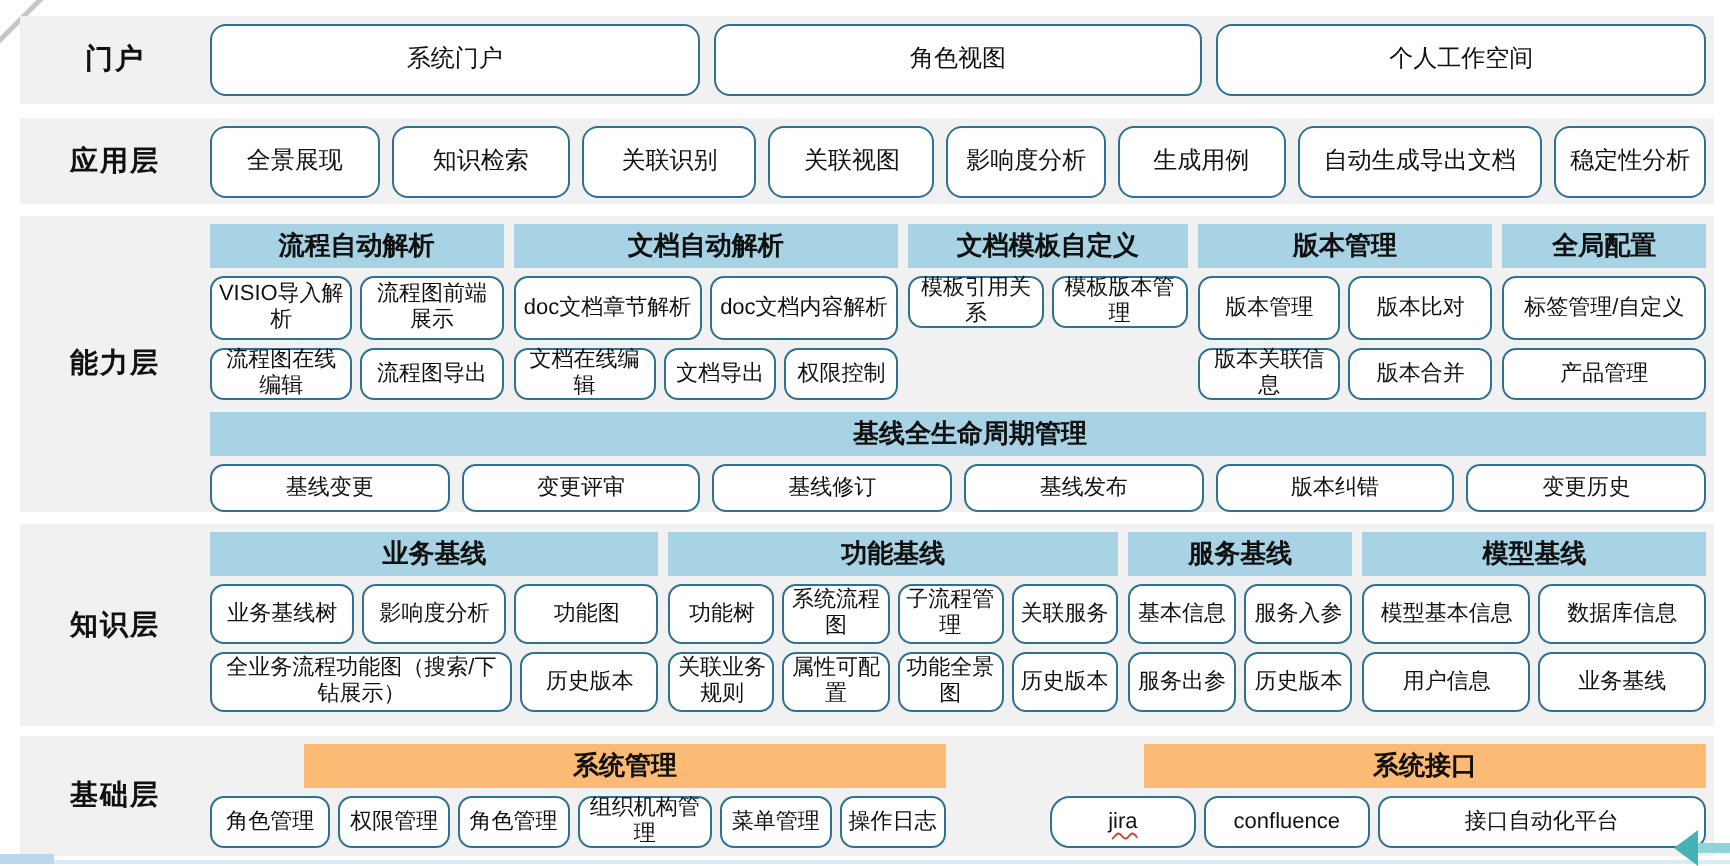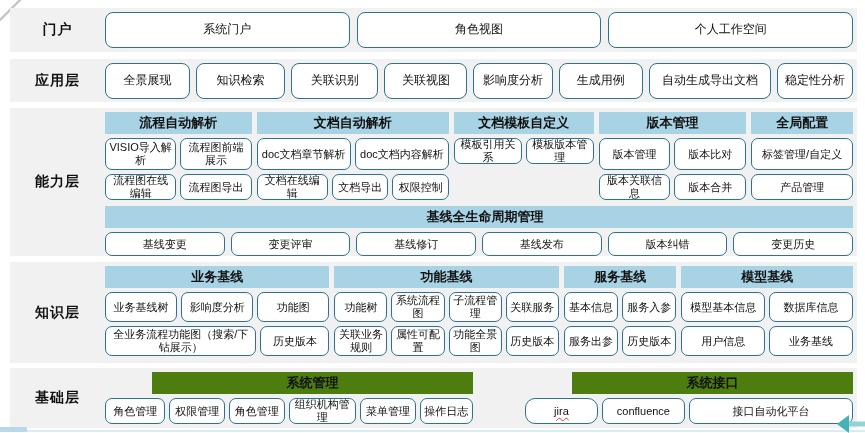--- a/index.html
+++ b/index.html
@@ -25,21 +25,21 @@
 
   
   .hrow { display:flex; align-items:center; gap:7px; height:100%; }
   .hrow .box { height:36px; font-size:12px; border-radius:8px; }
 
   
   .groups { display:flex; gap:5px; }
   .group { display:flex; flex-direction:column; min-width:0; }
   .group-header { background:#a8d3e4; font-weight:bold; font-size:13px; text-align:center;
                   height:22px; line-height:22px; flex:none; }
-  .teal .group-header { background:#4d7c0f;margin-left:47px; }
+  .teal .group-header { background:#fdba74;margin-left:47px; }
   .row { display:flex; gap:4px; margin-top:4px; }
   .row .box { flex:1; min-width:0; }
   #band-cap .row-1 .box { height:32px; }
   #band-cap .row-2 .box { height:26px; }
   #band-knw .row .box { height:30px; }
   #band-fnd .row .box { height:26px; }
 
   .lifecycle-header { margin-top:6px;padding-left:12px; }
   .lc-row { display:flex; gap:6px; margin-top:4px; }
   .lc-row .box { flex:1; height:24px; }

